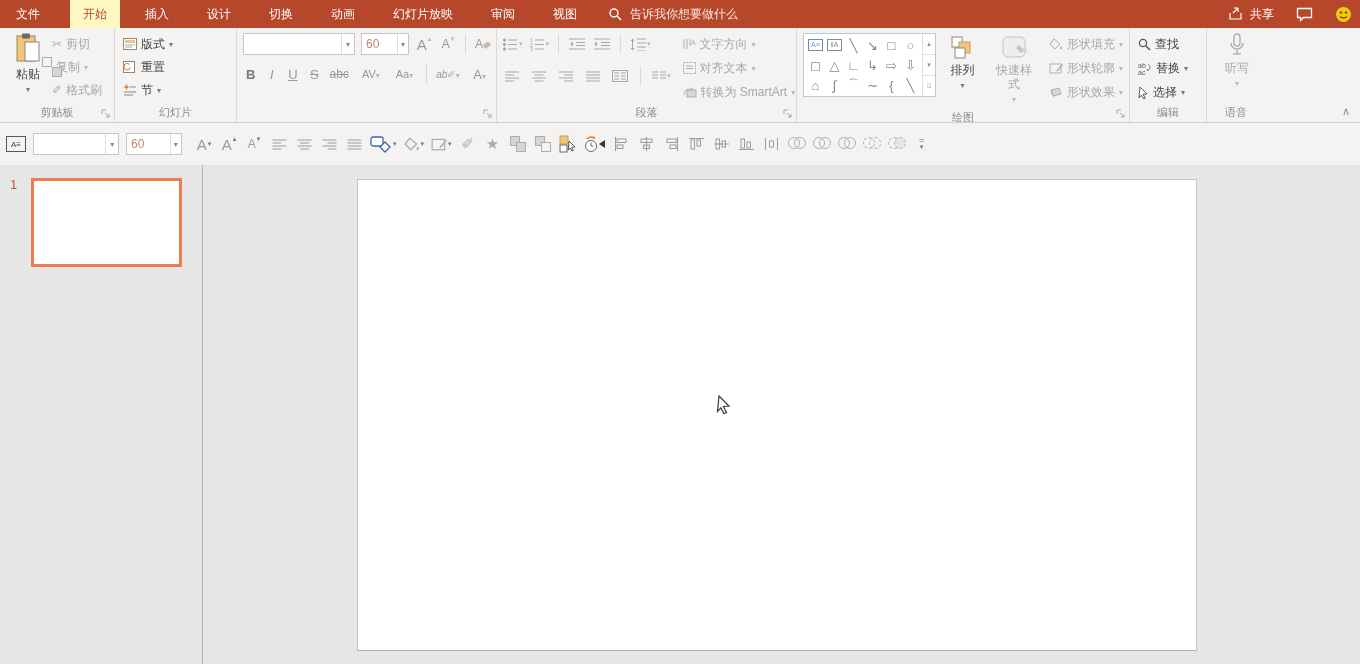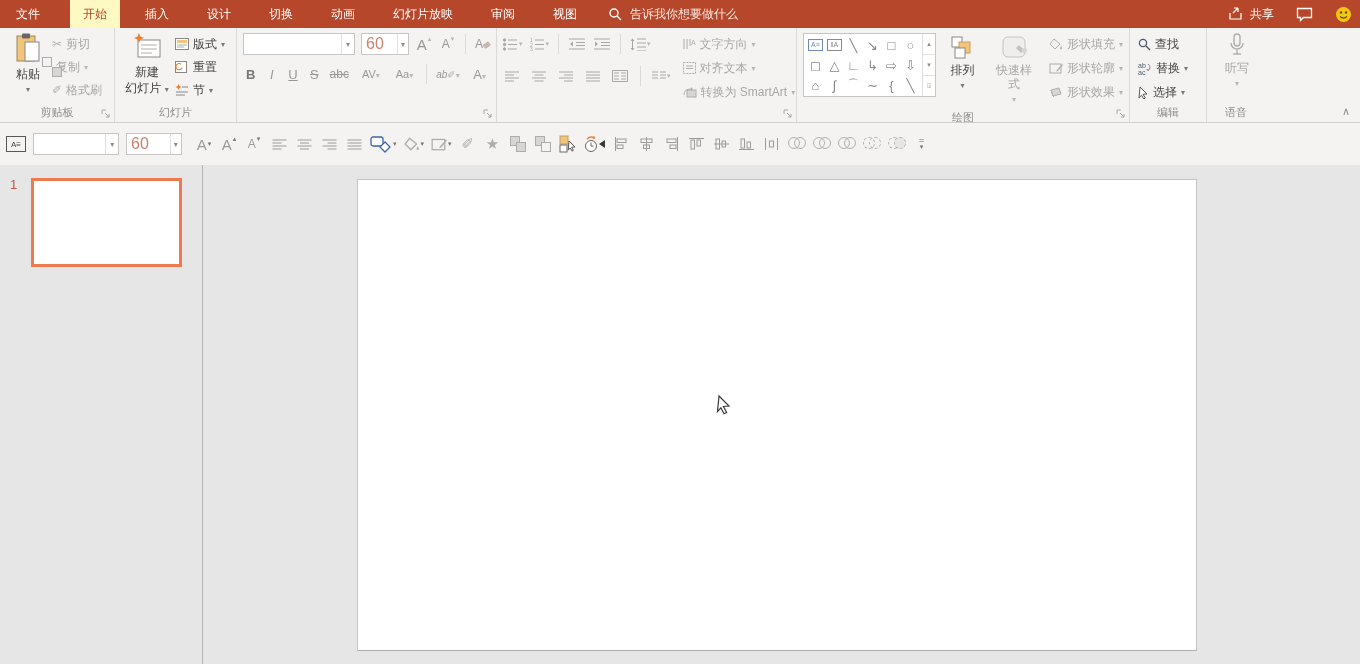--- a/index.html
+++ b/index.html
@@ -26,21 +26,21 @@
             padding:2px 4px; gap:2px; font-size:12px; line-height:14px; text-align:center; }
   .smallcol { display:flex; flex-direction:column; justify-content:flex-start; padding-top:3px; gap:3px; }
   .smallbtn { display:flex; align-items:center; gap:4px; height:20px; font-size:12px; white-space:nowrap; padding:0 2px; }
   .dis { color:#a9a7a5; }
   .gray-ic { color:#b0aeac; }
   .dd { font-size:8px; color:#7a7876; }
   .dis .dd, .dd.dis { color:#b9b7b5; }
 
   
   .combo { display:flex; align-items:center; background:#fff; border:1px solid #c8c6c4; height:22px; }
-  .combo input { border:none; outline:none; width:100%; height:100%; font-size:16px; padding:0 4px;
+  .combo input { border:none; outline:none; width:100%; height:100%; font-size:12px; padding:0 4px;
                  font-family:inherit; background:transparent; }
   .combo .btn { width:15px; height:100%; display:flex; align-items:center; justify-content:center;
                 border-left:1px solid #e1dfdd; color:#8e8c8a; font-size:8px; }
   .size-val input { color:#c9836f; }
 
   .fontrow { display:flex; align-items:center; gap:6px; height:26px; }
   .fmt { font-size:13px; color:#9a9896; width:16px; text-align:center; }
   .vdiv { width:1px; height:20px; background:#dcdad8; margin:0 2px; }
 
   
@@ -167,31 +167,20 @@
     <span class="launcher">
       <svg class="ic" width="10" height="10" viewBox="0 0 10 10">
           <path d="M1 1 h4 M1 1 v4" stroke="#8e8c8a" fill="none"></path>
           <path d="M4 4 l4 4 M8 8 v-3 M8 8 h-3" stroke="#8e8c8a" fill="none"></path>
         </svg>
     </span>
   </div>
 
   <div class="group" style="width:122px">
     <div class="g-body">
-      <div class="bigbtn" style="width:52px">
-        <svg class="ic" width="30" height="30" viewBox="0 0 30 30">
-          <rect x="6" y="7" width="22" height="17" fill="#fff" stroke="#8a8886"></rect>
-          <line x1="9" y1="12" x2="25" y2="12" stroke="#b0aeac"></line>
-            <line x1="9" y1="16" x2="25" y2="16" stroke="#b0aeac"></line>
-            <line x1="9" y1="20" x2="20" y2="20" stroke="#b0aeac"></line>
-          <path d="M7 0 l1.4 3.6 L12 5 l-3.6 1.4 L7 10 l-1.4-3.6 L2 5 l3.6-1.4 z" fill="#ED7D31"></path>
-        </svg>
-        <span class="nowrap"><span>新建</span></span>
-        <span class="nowrap"><span>幻灯片</span> <span class="dd">▾</span></span>
-      </div>
       <div class="smallcol">
         <div class="smallbtn">
           <svg class="ic" width="14" height="12" viewBox="0 0 14 12">
               <rect x="0.5" y="0.5" width="13" height="11" fill="#fff" stroke="#8a8886"></rect>
               <rect x="2" y="2" width="10" height="3" fill="#F2C57C"></rect>
               <line x1="2" y1="7" x2="12" y2="7" stroke="#b0aeac"></line>
               <line x1="2" y1="9" x2="9" y2="9" stroke="#b0aeac"></line>
             </svg>
           <span>版式</span>
             <span class="dd">▾</span>
@@ -434,20 +423,21 @@
           <svg class="ic" width="14" height="12" viewBox="0 0 14 12">
               <rect x="4" y="4" width="9" height="7" fill="#d8d6d4" stroke="#b0aeac"></rect>
               <path d="M1 9 q0-6 7-6" fill="none" stroke="#b0aeac"></path>
               <path d="M8 1 l2 2 -2 2 z" fill="#b0aeac"></path>
             </svg>
           <span>转换为 SmartArt</span>
             <span class="dd dis">▾</span>
         </div>
       </div>
     </div>
+    <div class="g-label">段落</div>
     <span class="launcher">
       <svg class="ic" width="10" height="10" viewBox="0 0 10 10">
           <path d="M1 1 h4 M1 1 v4" stroke="#8e8c8a" fill="none"></path>
           <path d="M4 4 l4 4 M8 8 v-3 M8 8 h-3" stroke="#8e8c8a" fill="none"></path>
         </svg>
     </span>
   </div>
 
   <div class="group" style="width:333px">
     <div class="g-body" style="gap:8px;">

